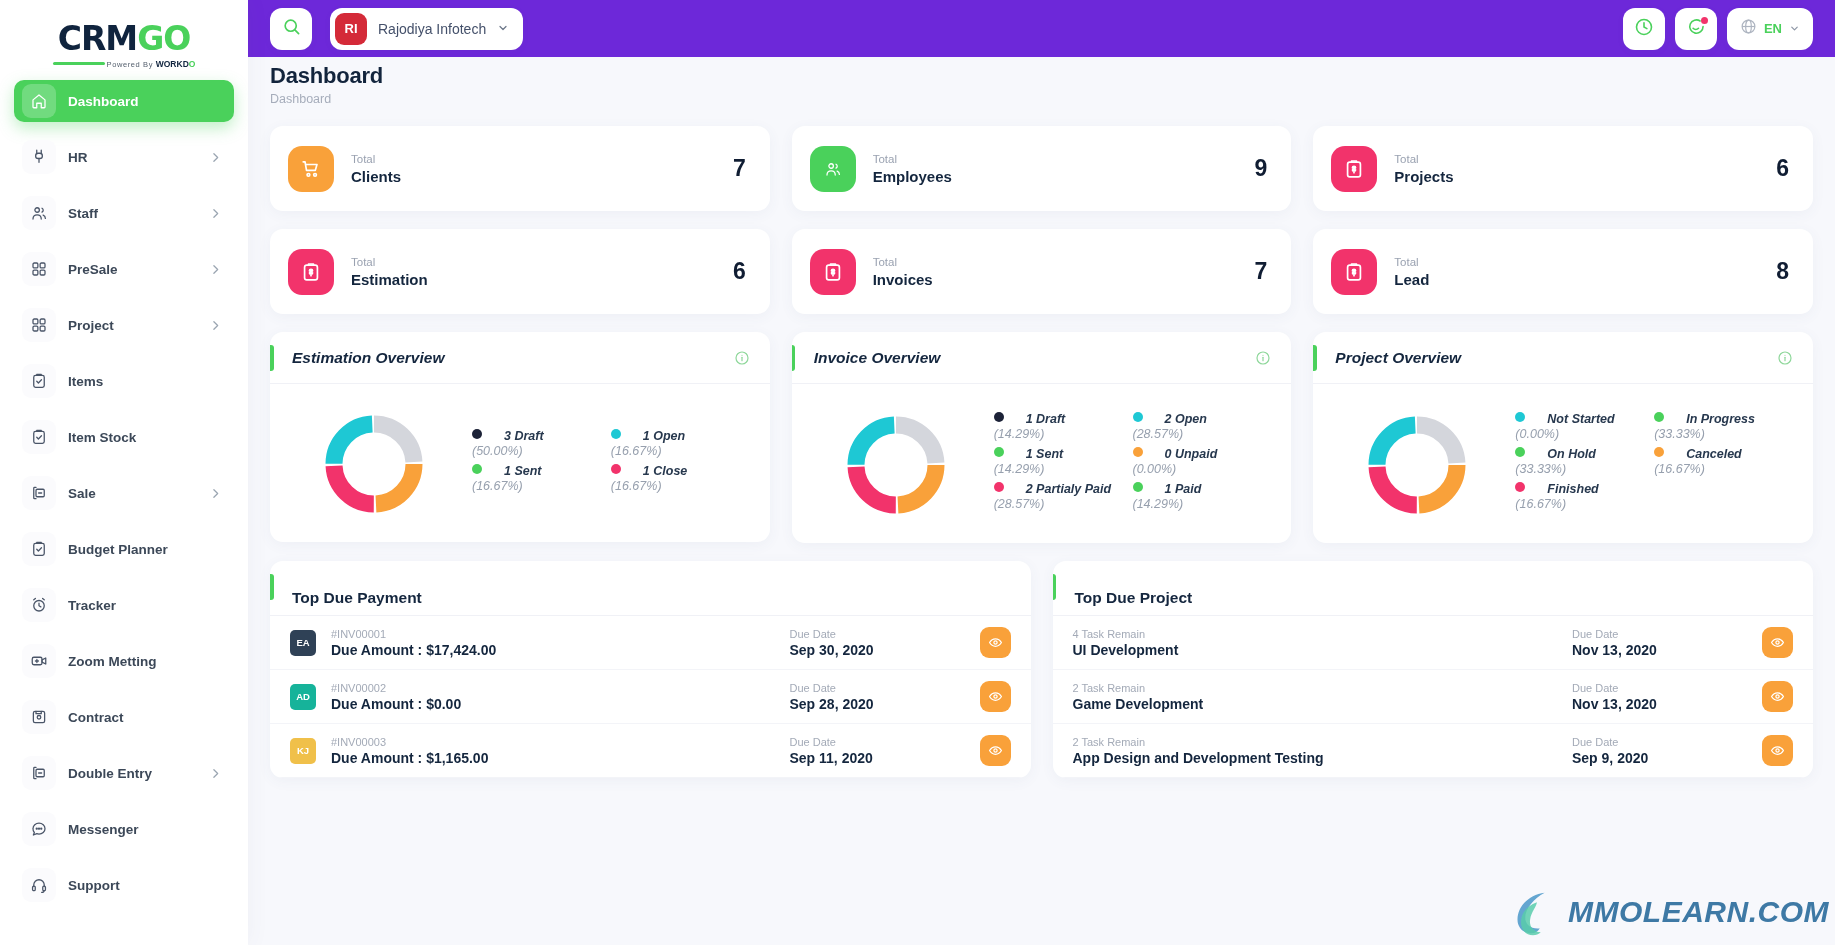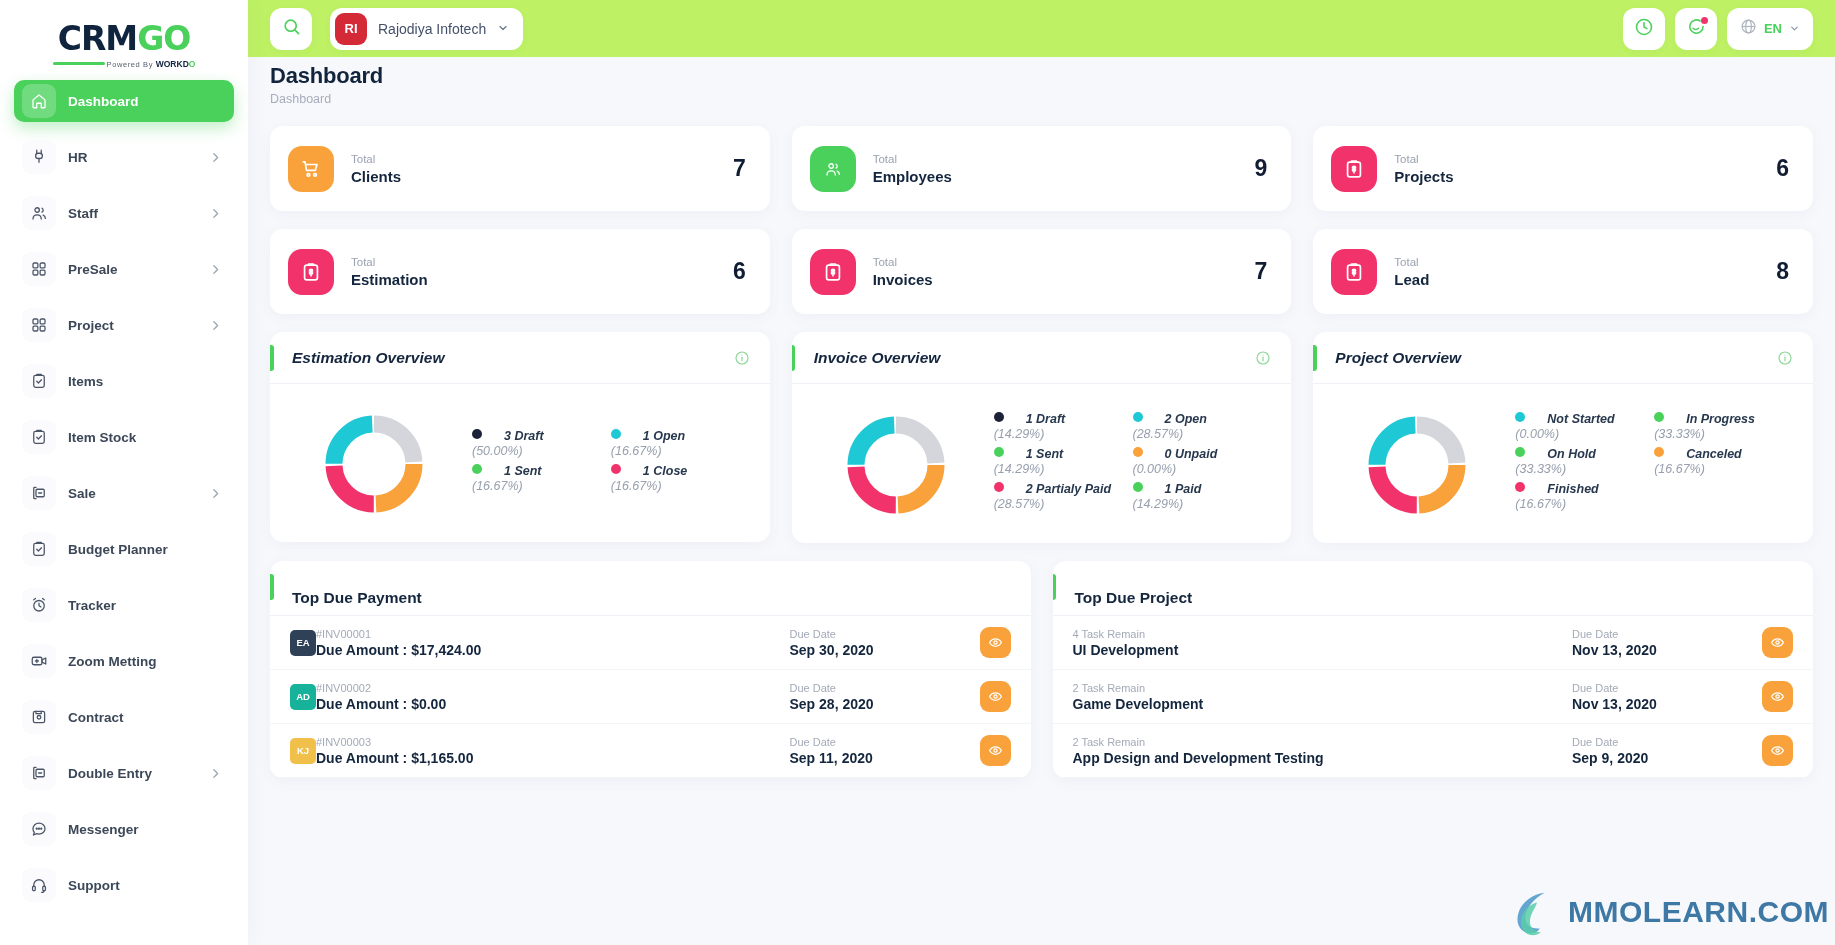--- a/index.html
+++ b/index.html
@@ -80,21 +80,21 @@
   .main {
     flex: 1 1 auto; height: 945px; position: relative;
     overflow: hidden;
   }
 
   
   .topbar {
     height: 57px;
     display: flex; align-items: center;
     padding: 0 22px 0 22px;
-    background: #bef264;
+    background: #6d28d9;
   }
   .icon-btn {
     width: 42px; height: 42px; border-radius: 12px;
     background: #ffffff;
     display: flex; align-items: center; justify-content: center;
     cursor: pointer;
     box-shadow: 0 2px 7px rgba(80,90,120,0.05);
   }
   .company-pill {
     height: 42px; margin-left: 18px;
@@ -200,39 +200,39 @@
   .tbl-title { font-size: 15.5px; font-weight: bold; color: #14263e; padding-left: 22px; margin-top: 20px; }
   .tbl-row {
     display: flex; align-items: center;
     height: 54px; padding: 0 20px 0 20px;
     border-bottom: 1px solid #f3f4f8;
   }
   .row-av {
     width: 26px; height: 26px; border-radius: 5px;
     display: flex; align-items: center; justify-content: center;
     font-size: 9.5px; font-weight: bold; color: #fff;
-    flex: 0 0 26px; 
+    flex: 0 0 26px; margin-right: 15px;
   }
   .cell-main { flex: 1 1 auto; min-width: 0; }
   .cell-label { font-size: 11px; color: #a3aab7; line-height: 1.35; }
   .cell-value { font-size: 14px; font-weight: bold; color: #14263e; white-space: nowrap; overflow: hidden; text-overflow: ellipsis; }
   .cell-date { width: 190px; flex: 0 0 190px; }
   .cell-date .cell-label,
   .cell-date .cell-value { text-align: left; }
   .eye-btn {
     width: 31px; height: 31px; border-radius: 9px;
     background: #f9a13a;
     display: flex; align-items: center; justify-content: center;
     color: #fff; cursor: pointer; flex: 0 0 31px;
   }
 
   .watermark {
     position: absolute; right: 6px; bottom: 2px;
     display: flex; align-items: center; gap: 4px;
-    opacity: .92; pointer-events: none; z-index: 9;
+    opacity: .92; pointer-events: none; z-index: 9; font-style: italic;
   }
   .wm-text {
     font-size: 30px; font-weight: bold; color: #2f6f9e;
     letter-spacing: .5px; font-family: "Liberation Sans", sans-serif;
   }
 </style>
 </head>
 <body>
 
 <aside class="sidebar">

